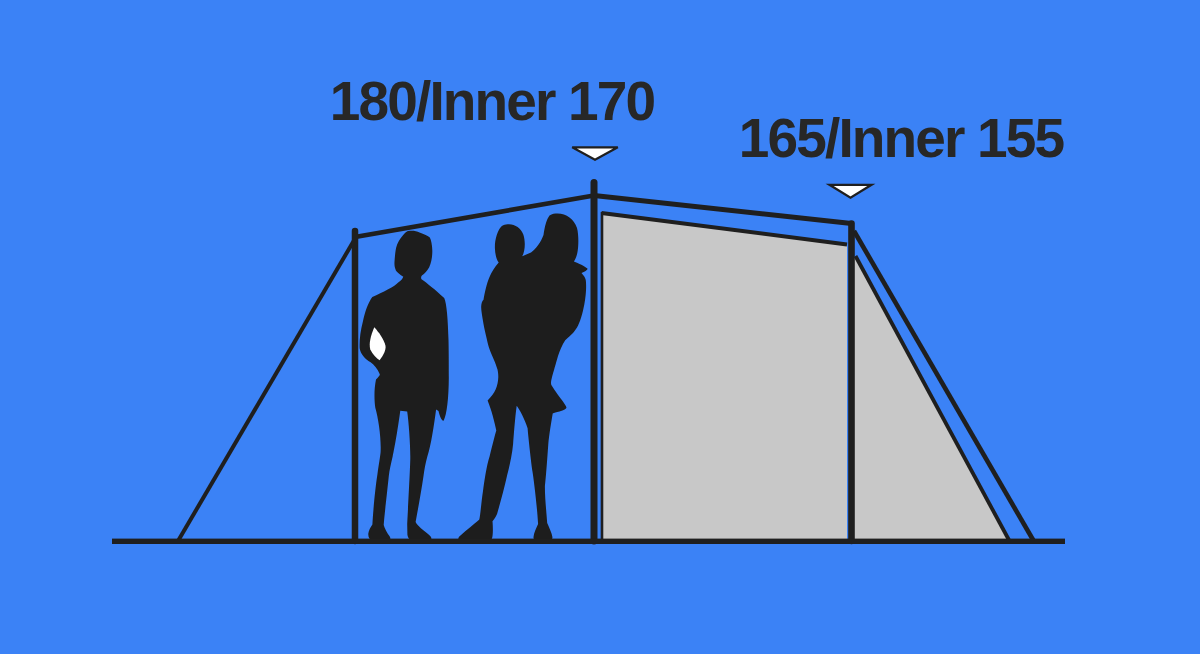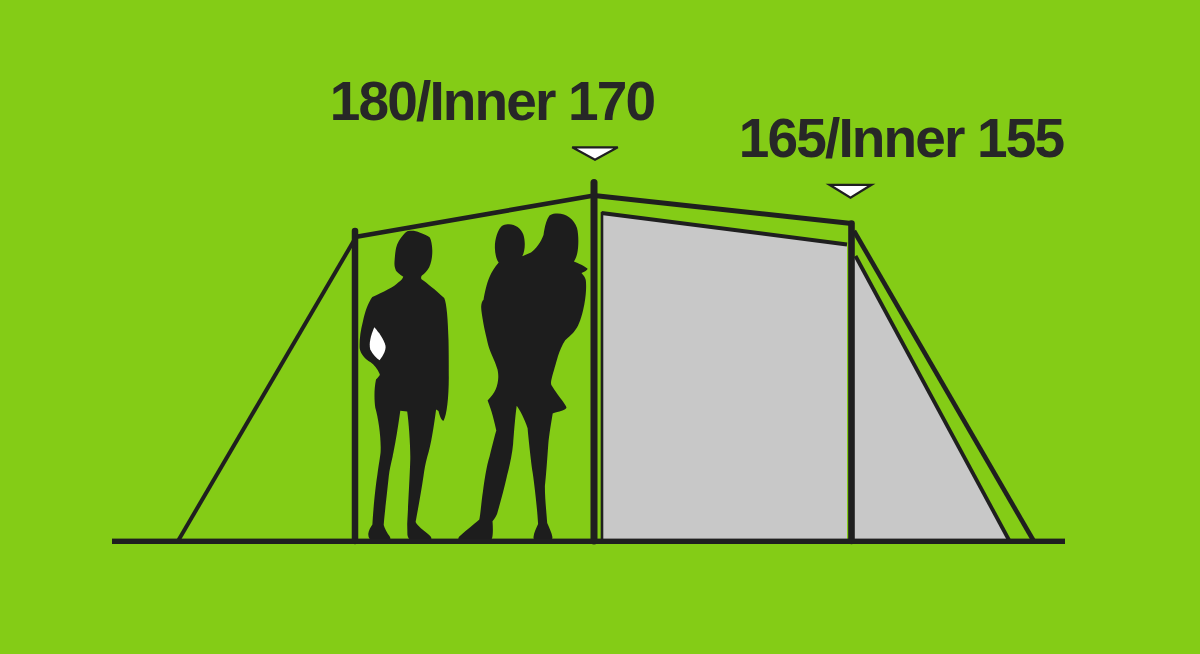--- a/index.html
+++ b/index.html
@@ -1,16 +1,16 @@
 <!DOCTYPE html>
 <html><head>
 <meta charset="utf-8">
 <style>
   html,body{margin:0;padding:0;background:#ffffff;}
-  #stage{position:relative;width:1200px;height:654px;background:#84cc16;overflow:hidden;}
+  #stage{position:relative;width:1200px;height:654px;background:#3b82f6;overflow:hidden;}
   svg{display:block;}
   text{font-family:"Liberation Sans",sans-serif;font-weight:bold;fill:#272727;}
 </style>
 </head>
 <body>
 
 <div id="stage">
 <svg width="1200" height="654" viewBox="0 0 1200 654">
 
   <text x="492" y="120" font-size="55" letter-spacing="-1.85" text-anchor="middle">180/Inner 170</text>

